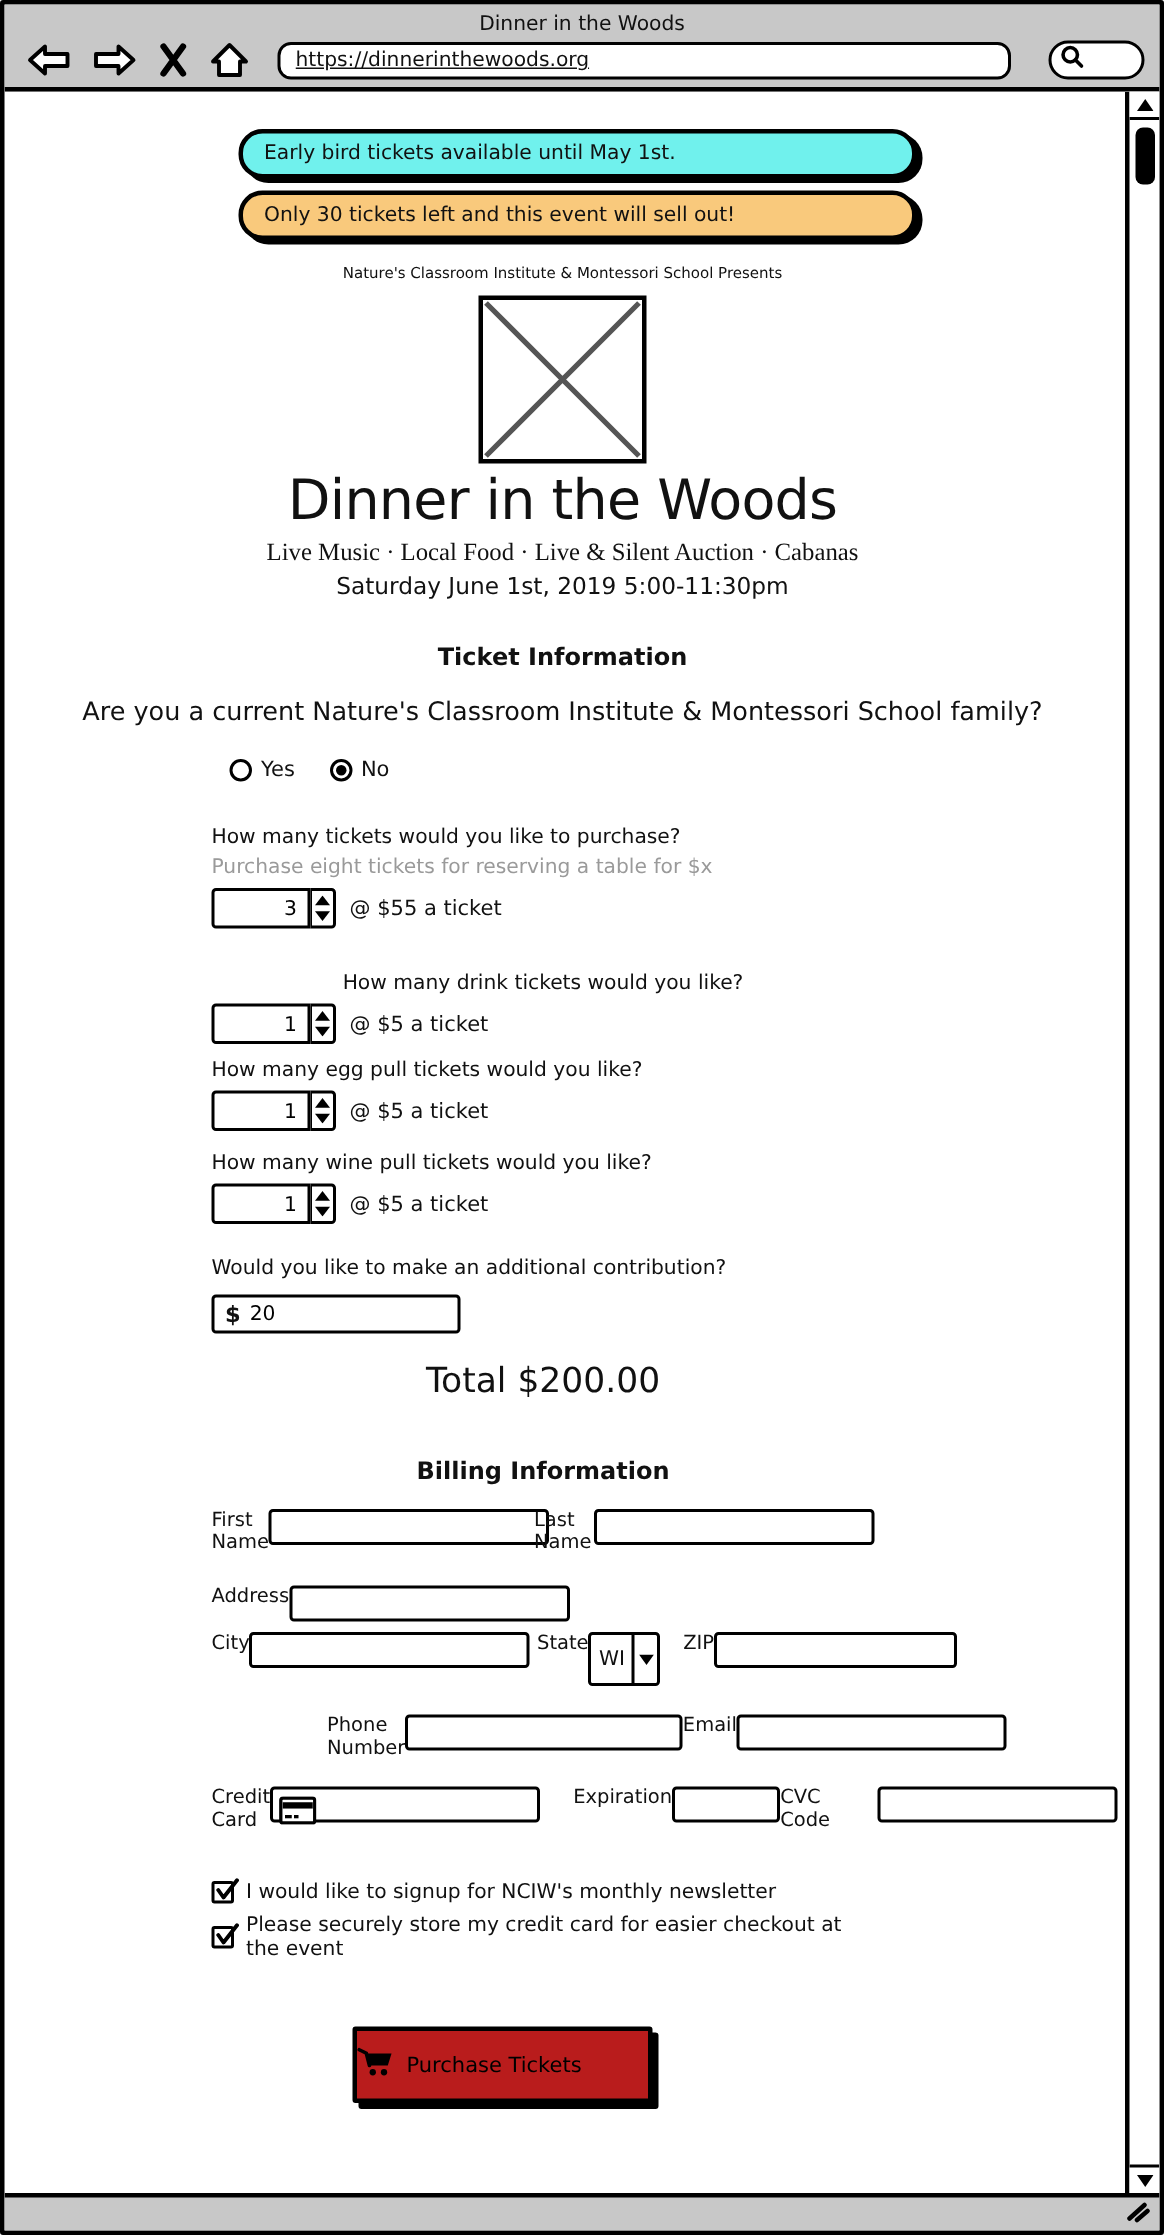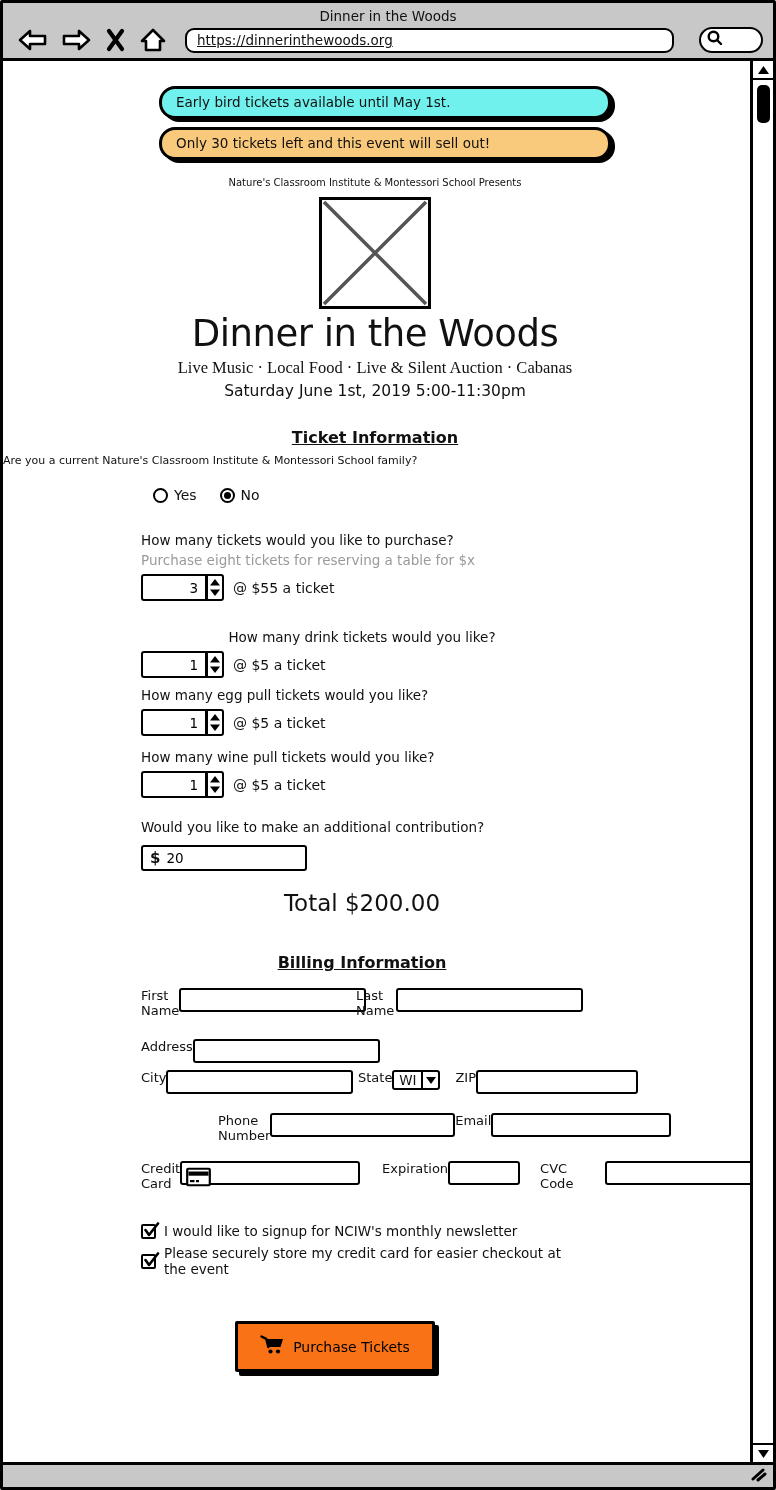--- a/index.html
+++ b/index.html
@@ -31,23 +31,23 @@
   .alert + .alert { margin-top:8px; }
 
   
   .presenter { margin-top:17px; text-align:center; font-size:10px; }
   .img-placeholder { width:112px; height:112px; border:3px solid #000; margin:9px auto 0; display:block; }
   .event-title { text-align:center; font-size:37px; font-weight:500; margin-top:3px; letter-spacing:-0.5px; }
   .event-sub { text-align:center; font-size:16.5px; margin-top:3px;font-family:Liberation Serif, serif; }
   .event-date { text-align:center; font-size:15.5px; margin-top:4px; }
 
   
-  .section-heading { text-align:center; font-size:16px; font-weight:600;text-decoration:underline; }
+  .section-heading { text-align:center; font-size:16px; font-weight:600; }
   .ticket-heading { margin-top:28px; }
-  .family-q { text-align:left; font-size:11px; margin-top:7px; }
+  .family-q { text-align:center; font-size:17px; margin-top:18px; }
   .radio-row { display:flex; gap:23px; margin:20px 0 0 12px; align-items:center; }
   .radio-opt { display:flex; align-items:center; gap:6px; font-size:14px; cursor:pointer; }
   .radio-circ { width:15px; height:15px; border:2px solid #000; border-radius:50%; display:flex; align-items:center; justify-content:center; background:#fff; }
   .radio-dot { width:7px; height:7px; background:#000; border-radius:50%; }
 
   .q-label { font-size:13.5px; }
   .q1 { margin-top:29px; } .q2 { margin-top:28px;text-align:center; } .q3 { margin-top:9px; } .q4 { margin-top:13px; }
   .hint { font-size:13.5px; color:#9a9a9a; margin-top:4px; }
   .stepper-row { display:flex; align-items:center; margin-top:6px; }
   .stepper-input { width:66px; height:27px; border:2.5px solid #000; border-right-width:2px; border-radius:3px 0 0 3px; text-align:right; padding-right:7px; font-size:13.5px; font-family:inherit; outline:none; }
@@ -65,40 +65,40 @@
   .billing-heading { margin-top:37px; }
   .f-row { display:flex; margin-top:16px; }
   .f-row.tight { margin-top:7px; }
   .field { display:flex; flex-direction:row; }
   .field label { font-size:13px; margin-bottom:5px; }
   .tinput { height:24px; border:2.5px solid #000; border-radius:3px; font-size:13.5px; font-family:inherit; padding:0 6px; outline:none; background:#fff; }
   .w-fn { width:207px; } .w-ln { width:227px; margin-left:8px; }
   .w-addr { width:442px; }
   .w-city { width:207px; }
   .f-state { margin-left:10px; }
-  .state-select { display:flex; height:20px; cursor:pointer; }
+  .state-select { display:flex; height:36px; cursor:pointer; }
   .state-box { width:30px; border:2.5px solid #000; border-right-width:1.5px; border-radius:3px 0 0 3px; display:flex; align-items:center; justify-content:center; font-size:13.5px; background:#fff; }
   .state-arrow { width:18px; border:2.5px solid #000; border-left-width:1.5px; border-radius:0 3px 3px 0; display:flex; align-items:center; justify-content:center; background:#fff; }
   .f-zip { margin-left:15px; } .w-zip { width:162px; }
   .w-email { width:180px; }
   .f-phone { margin-left:77px; } .w-phone { width:185px; }
   .cc-wrap { position:relative; }
   .w-cc { width:180px; padding-left:36px; }
   .cc-icon { position:absolute; left:6px; top:50%; transform:translateY(-50%); }
   .f-exp { margin-left:22px; } .w-exp { width:72px; }
-  .f-cvc { margin-left:20px;gap:32px; } .w-cvc { width:160px; }
+  .f-cvc { margin-left:0;gap:32px; } .w-cvc { width:160px; }
 
   
   .consents { margin-top:27px; }
   .consent-row { display:flex; align-items:center; gap:8px; font-size:13.5px; margin-top:6px; cursor:pointer; }
   .checkbox { width:15px; height:15px; border:2px solid #000; border-radius:2px; position:relative; background:#fff; flex:0 0 auto; }
   .checkbox svg { position:absolute; left:0; top:-4px; }
 
   
-  .purchase-btn { margin:44px 0 0 94px; width:200px; height:51px; background:#f97316; border:3px solid #000; border-radius:2px; box-shadow:4px 4px 0 #000; display:flex; align-items:center; justify-content:center; gap:9px; font-size:14px; font-family:inherit; cursor:pointer; }
+  .purchase-btn { margin:44px 0 0 94px; width:200px; height:51px; background:#b91c1c; border:3px solid #000; border-radius:2px; box-shadow:4px 4px 0 #000; display:flex; align-items:center; justify-content:flex-start; gap:9px; font-size:14px; font-family:inherit; cursor:pointer; }
 
   
   .statusbar { height:25px; background:#c8c8c8; border-top:3px solid #000; flex:0 0 auto; display:flex; justify-content:flex-end; align-items:center; padding-right:4px; }
 </style>
 </head>
 <body>
 
 <div class="window">
 
   <div class="chrome">

